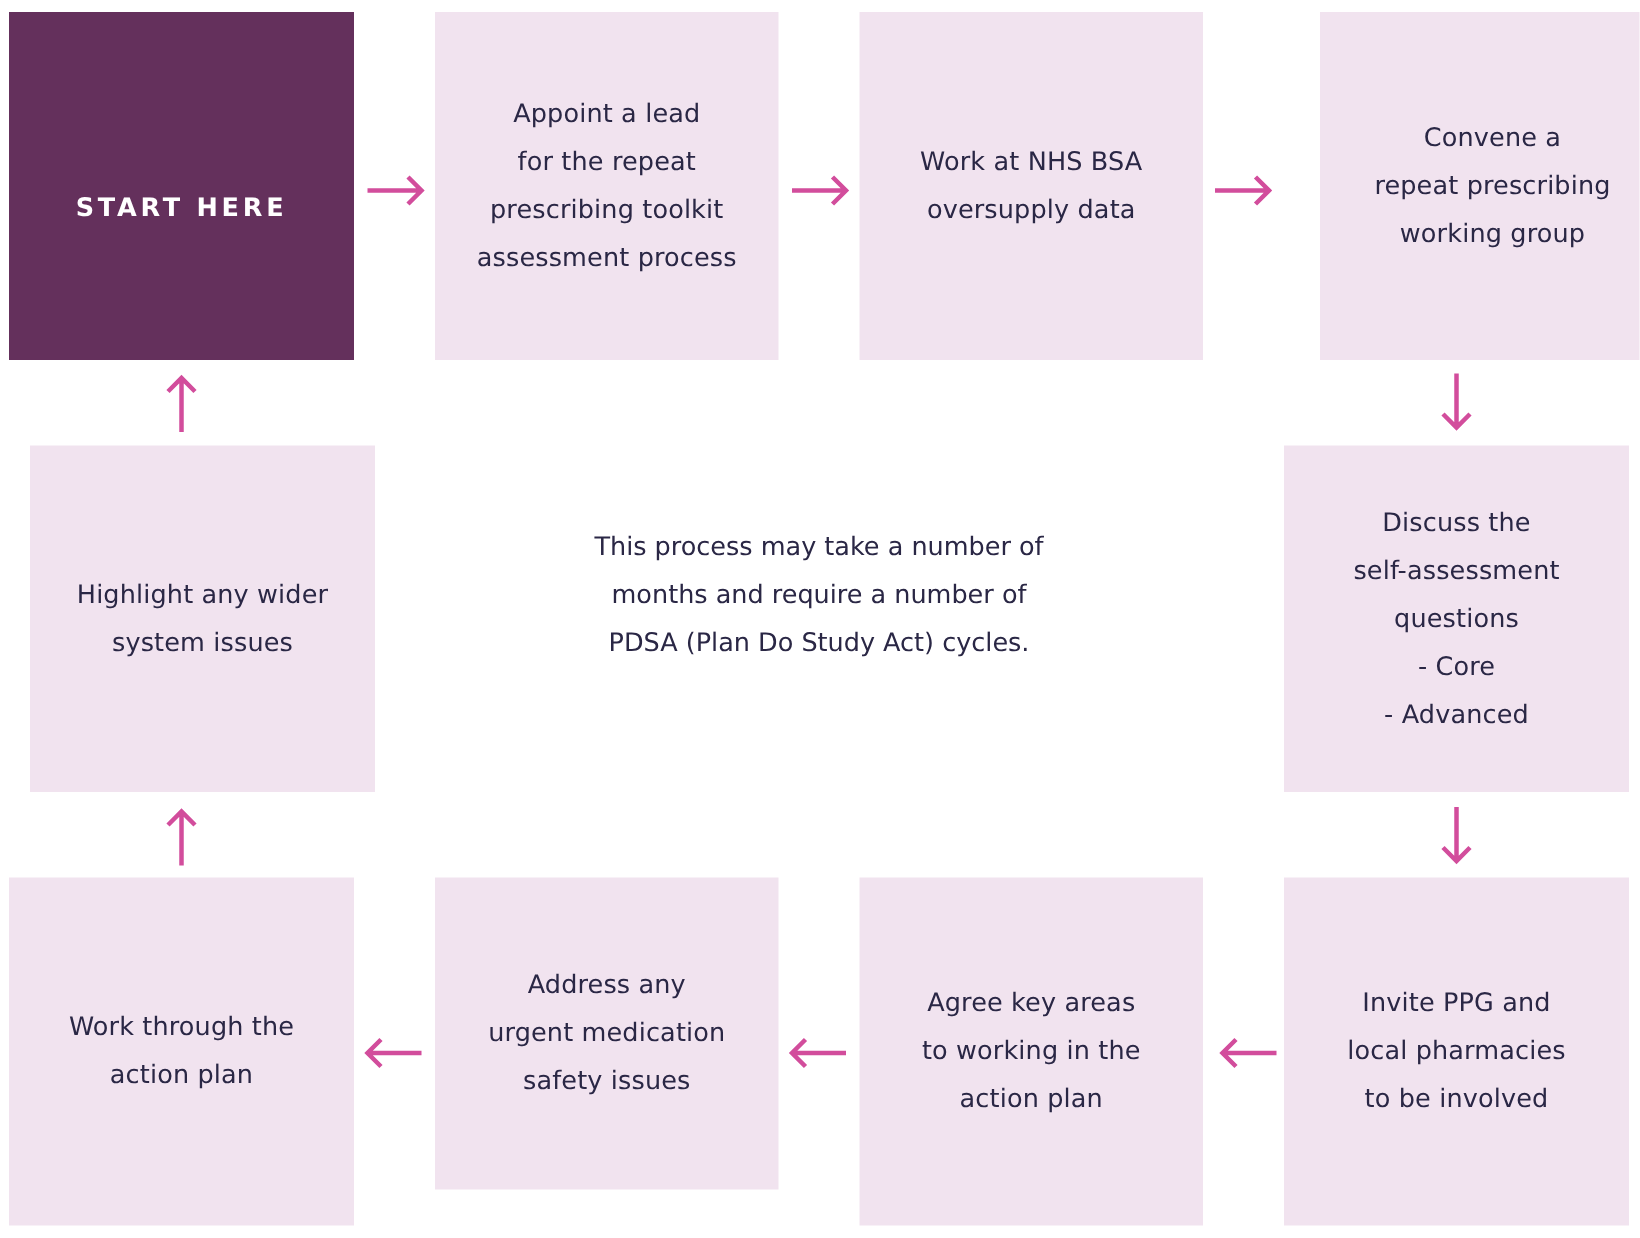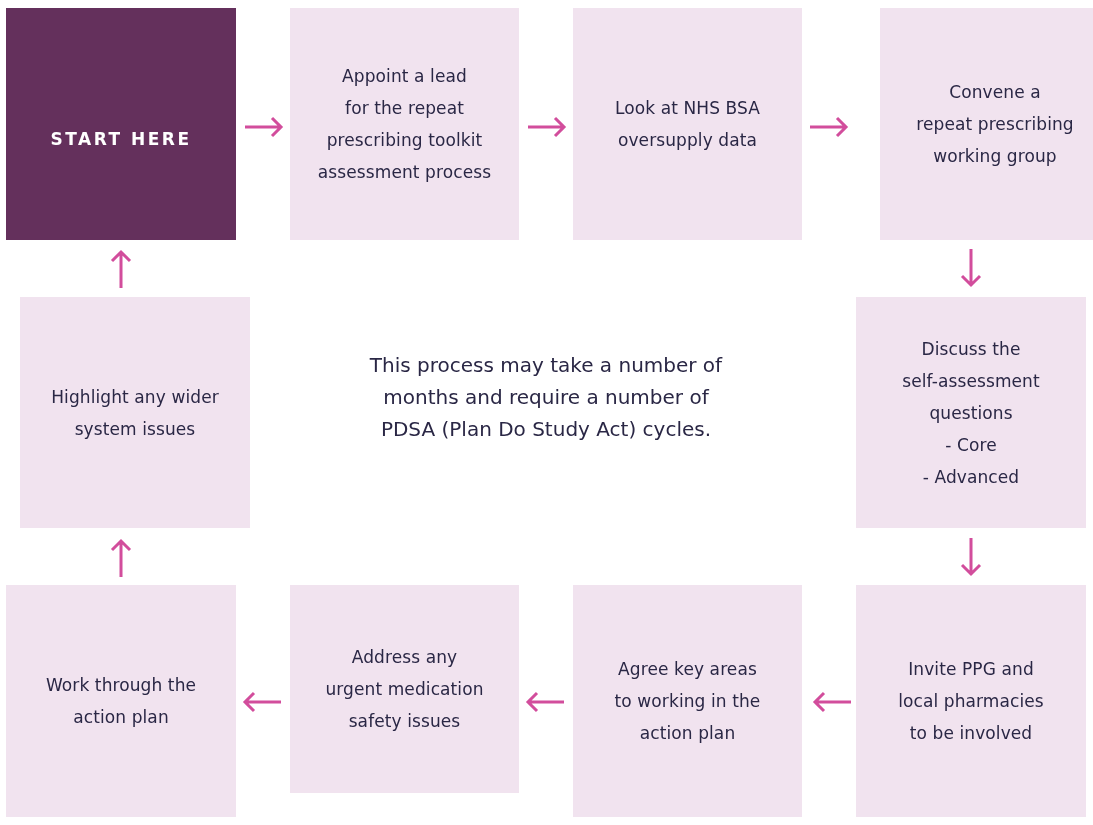--- a/index.html
+++ b/index.html
@@ -4,38 +4,38 @@
 <style>
   html, body { margin: 0; padding: 0; background: #ffffff; }
   body { width: 1093px; height: 825px; position: relative; overflow: hidden;
          font-family: "DejaVu Sans", sans-serif; color: #2a2745; }
   .box { position: absolute; background: #f1e3ef; display: flex; align-items: center;
          justify-content: center; text-align: center; box-sizing: border-box; padding: 0 10px; }
   .box .txt { font-size: 17px; line-height: 32px; white-space: pre-line; letter-spacing: 0.1px; }
   .box.start { background: #64305c; }
   .box.start .txt { color: #ffffff; font-weight: bold; letter-spacing: 2.5px; font-size: 17px; margin-top: 29px; }
   .note { position: absolute; left: 330px; top: 349px; width: 432px; text-align: center;
-          font-size: 20px; line-height: 32px; white-space: pre-line; }
+          font-size: 17px; line-height: 32px; white-space: pre-line; }
   .arrow { position: absolute; }
   .arrow svg { display: block; }
 </style>
 </head>
 <body>
 
 <div class="box start" style="left:6px; top:8px; width:230px; height:232px;">
   <span class="txt">START HERE</span>
 </div>
 <div class="box" style="left:290px; top:8px; width:229px; height:232px;">
   <span class="txt">Appoint a lead
 for the repeat
 prescribing toolkit
 assessment process</span>
 </div>
 <div class="box" style="left:573px; top:8px; width:229px; height:232px;">
-  <span class="txt">Look at NHS BSA
+  <span class="txt">Work at NHS BSA
 oversupply data</span>
 </div>
 <div class="box" style="left:856px; top:8px; width:230px; height:232px;margin-left:24px;">
   <span class="txt">Convene a
 repeat prescribing
 working group</span>
 </div>
 
 <div class="box" style="left:20px; top:297px; width:230px; height:231px;">
   <span class="txt">Highlight any wider

